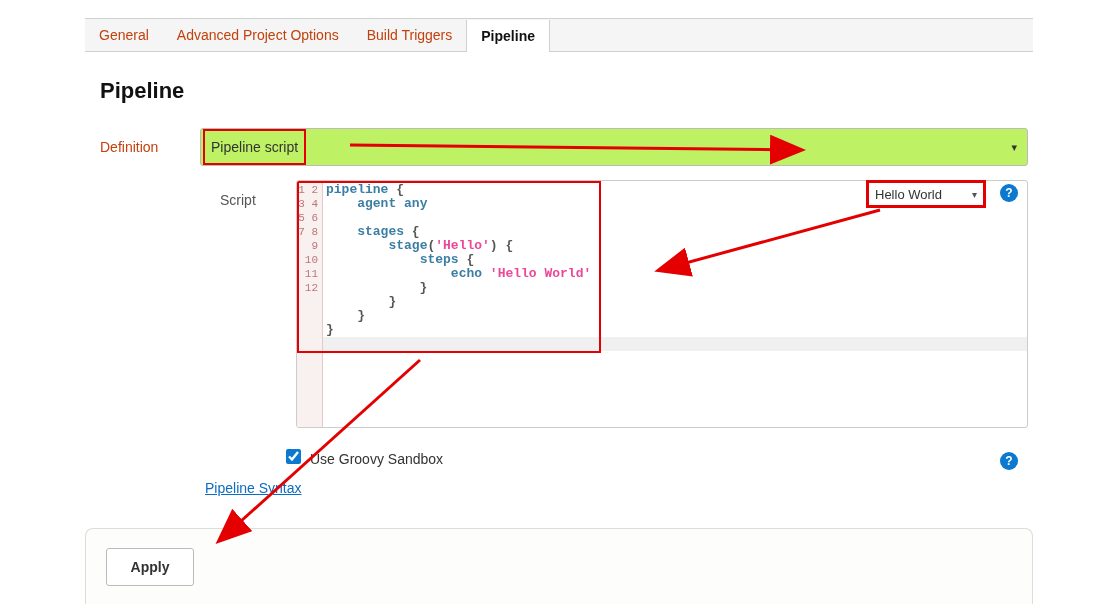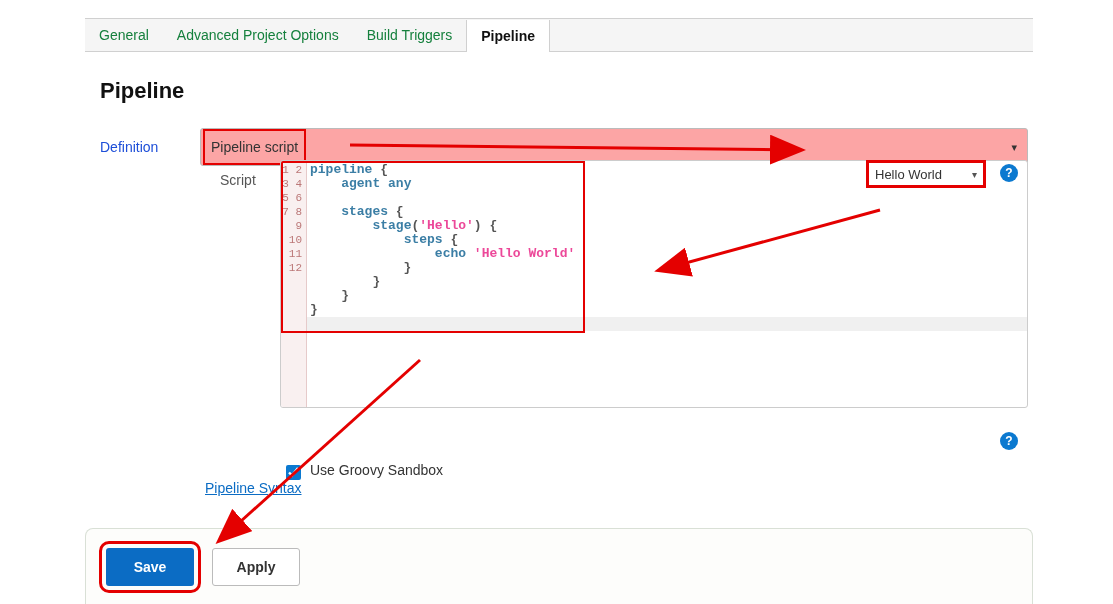--- a/index.html
+++ b/index.html
@@ -23,21 +23,21 @@
     right: 80px;
     height: 32px;
     border-top: 1px solid #d0d0d0;
     border-bottom: 1px solid #d0d0d0;
     background: #f5f5f5;
     display: flex;
     align-items: center;
   }
   .tab {
     padding: 0 14px;
-    color: #15803d;
+    color: #c2410c;
     height: 32px;
     line-height: 32px;
     cursor: pointer;
     font-size: 14px;
   }
   .tab.active {
     color: #111;
     font-weight: bold;
     background: #fff;
     border-left: 1px solid #d0d0d0;
@@ -56,50 +56,51 @@
   .row-def {
     position: absolute;
     left: 100px;
     top: 128px;
     right: 85px;
     display: flex;
     align-items: center;
   }
   .row-def .label {
     width: 100px;
-    color: #1d4ed8;
+    color: #c2410c;
   }
   .def-select {
     flex: 1;
     height: 36px;
     border: 1px solid #bbb;
     border-radius: 3px;
     display: flex;
     align-items: center;
     justify-content: space-between;
     padding: 0 10px;
-    background: #fca5a5;
+    background: #bef264;
   }
   .def-select .caret {
     font-size: 11px;
     color: #333;
   }
   
   .def-select .def-text {
     display: inline-block;
     outline: 2px solid #e40000;
     outline-offset: 6px;
     padding: 2px 0;
   }
   .row-script {
     position: absolute;
     left: 100px;
-    top: 160px;
+    top: 180px;
     right: 85px;
     display: flex;
+    gap: 16px;
   }
   .row-script .label {
     width: 180px;
     color: #555;
     padding-top: 12px;
     text-align: left;
     padding-left: 120px;
     box-sizing: border-box;
   }
   .editor-wrap {
@@ -182,23 +183,22 @@
     line-height: 18px;
     font-weight: bold;
   }
   .help-icon.top { top: 4px; }
   .help-icon.sandbox-help { top: 272px; }
   .sandbox-row {
     position: absolute;
     left: 282px;
     top: 446px;
     display: flex;
-    align-items: flex-start;
+    align-items: flex-end;
     gap: 6px;
-    margin-top: 16px;
   }
   .sandbox-row input[type=checkbox] {
     width: 15px;
     height: 15px;
     accent-color: #0b79d0;
   }
   .syntax-link {
     position: absolute;
     left: 205px;
     top: 480px;
@@ -321,21 +321,20 @@
   </div>
 
   <div class="sandbox-row">
     <input type="checkbox" checked="" style="">
     <span>Use Groovy Sandbox</span>
   </div>
 
   <a class="syntax-link">Pipeline Syntax</a>
 
   <div class="footer">
-    <button class="save-btn">Save</button>
     <button class="apply-btn">Apply</button>
   </div>
 
   <svg class="arrows">
     <defs>
       <marker id="arrowhead" markerWidth="12" markerHeight="10" refX="10" refY="5" orient="auto">
         <polygon points="0 0, 12 5, 0 10" fill="#e40000"></polygon>
       </marker>
     </defs>
 

